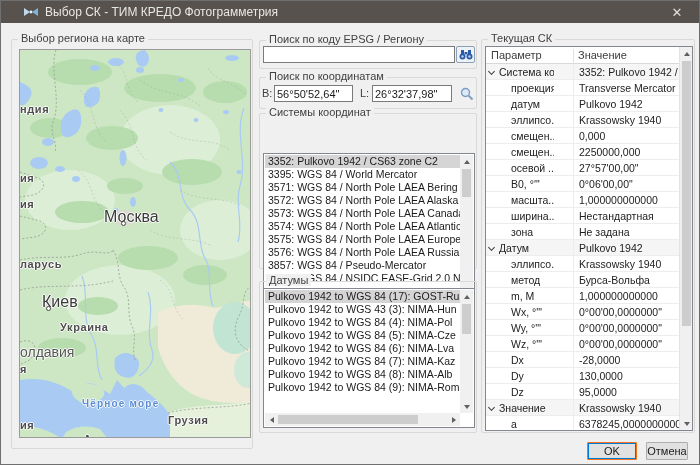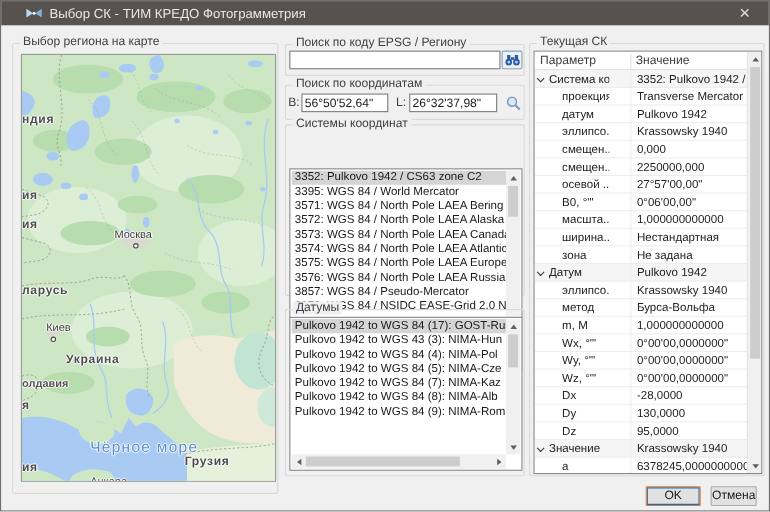--- a/index.html
+++ b/index.html
@@ -14,23 +14,23 @@
     color:#e0dedb;font-size:13px;cursor:default;}
   
   .group{position:absolute;border:1px solid #d9d9d6;border-radius:2px;}
   .glabel{position:absolute;top:-8px;left:6px;background:#f0f0f0;padding:0 3px;color:#414141;white-space:nowrap;}
   
   .mapwrap{position:absolute;left:7px;top:9px;width:232px;height:389px;border:1px solid #9a9a9a;overflow:hidden;background:#cde7c4;}
   .mapcanvas{position:absolute;inset:0;}
   .maplabel{position:absolute;white-space:nowrap;color:#4d4d4d;
     text-shadow:1px 0 0 rgba(255,255,255,.85),-1px 0 0 rgba(255,255,255,.85),0 1px 0 rgba(255,255,255,.85),0 -1px 0 rgba(255,255,255,.85);}
   .maplabel.region{font-size:11px;font-weight:bold;letter-spacing:.6px;}
-  .maplabel.city{font-size:10px;color:#3a3a3a;text-align:center;}
-  .maplabel.small{font-size:10px;font-weight:bold;color:#555;}
-  .maplabel.sea{font-size:14px;color:#5b8bd0;letter-spacing:1.2px;font-weight:normal;}
+  .maplabel.city{font-size:16px;color:#3a3a3a;text-align:center;}
+  .maplabel.small{font-size:14px;font-weight:normal;color:#555;}
+  .maplabel.sea{font-size:10px;color:#5b8bd0;letter-spacing:1.2px;font-weight:bold;}
   .marker{position:absolute;width:5px;height:5px;border:1.5px solid #4a4a4a;border-radius:50%;background:#fff;}
   
   .tinput{position:absolute;height:17px;border:1px solid #7a7a7a;background:#fff;font-family:inherit;font-size:11px;
     padding:0 2px;color:#1a1a1a;}
   .flatlbl{position:absolute;color:#414141;}
   .iconbtn{position:absolute;width:19px;height:17px;background:#eef2f6;border:1px solid #8ba0b4;
     display:flex;align-items:center;justify-content:center;border-radius:2px;}
   .iconflat{position:absolute;width:19px;height:17px;display:flex;align-items:center;justify-content:center;}
   
   .listbox{position:absolute;background:#fff;border:1px solid #828790;overflow:hidden;}
@@ -259,20 +259,21 @@
   </div>
 
   <div class="group" style="left:258px;top:280px;width:218px;height:152px;">
     <span class="glabel">Датумы</span>
     <div class="listbox" style="left:3px;top:6px;width:212px;height:140px;">
       <div class="lrows">
           <div class="lrow sel">Pulkovo 1942 to WGS 84 (17): GOST-Rus</div>
           <div class="lrow">Pulkovo 1942 to WGS 43 (3): NIMA-Hun</div>
           <div class="lrow">Pulkovo 1942 to WGS 84 (4): NIMA-Pol</div>
           <div class="lrow">Pulkovo 1942 to WGS 84 (5): NIMA-Cze</div>
+          <div class="lrow">Pulkovo 1942 to WGS 84 (6): NIMA-Lva</div>
           <div class="lrow">Pulkovo 1942 to WGS 84 (7): NIMA-Kaz</div>
           <div class="lrow">Pulkovo 1942 to WGS 84 (8): NIMA-Alb</div>
           <div class="lrow">Pulkovo 1942 to WGS 84 (9): NIMA-Rom</div>
         </div>
       <div class="vsb">
         <div class="sbbtn" style="top:0;">
             <div class="tri up"></div>
           </div>
         <div class="vthumb" style="top:14px;height:30px;"></div>
         <div class="sbbtn" style="bottom:0;">

